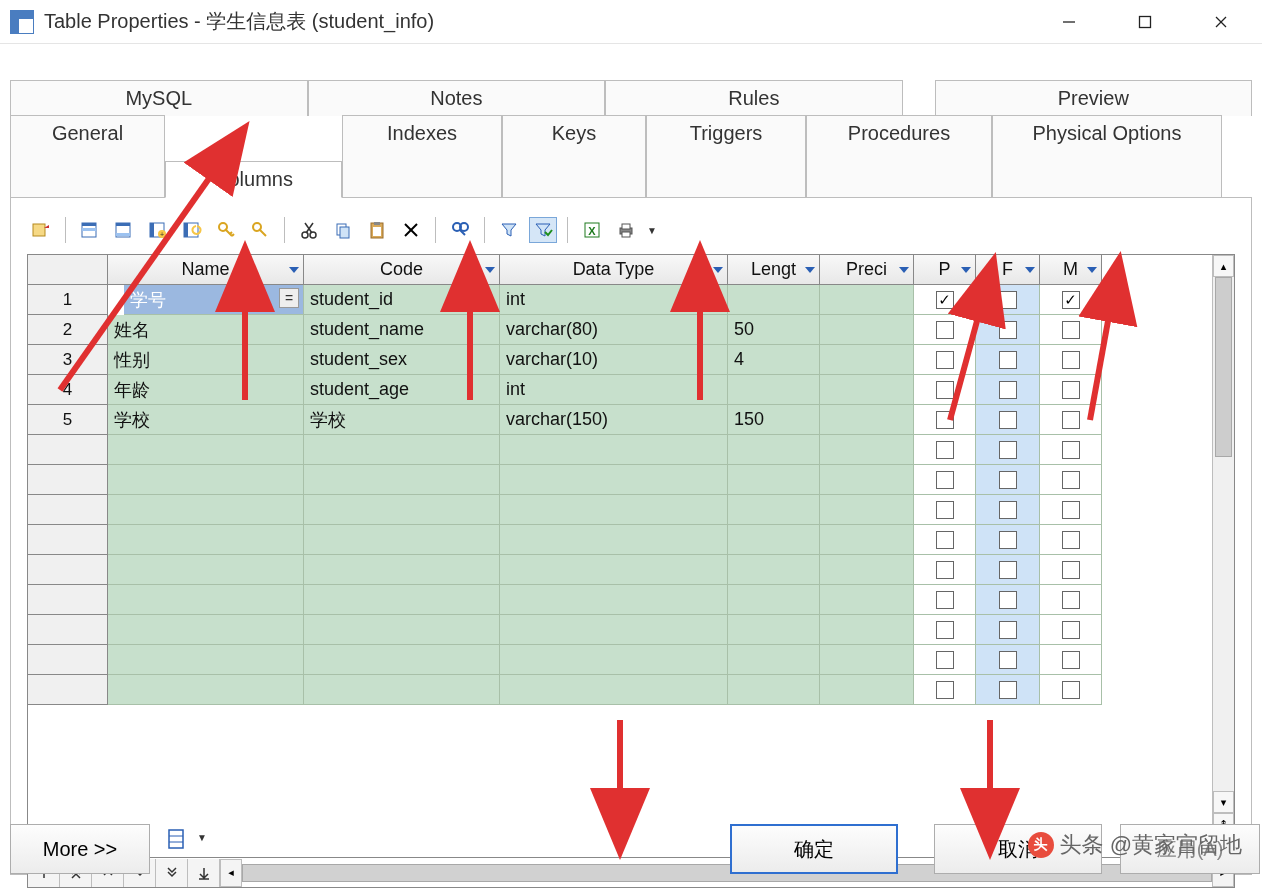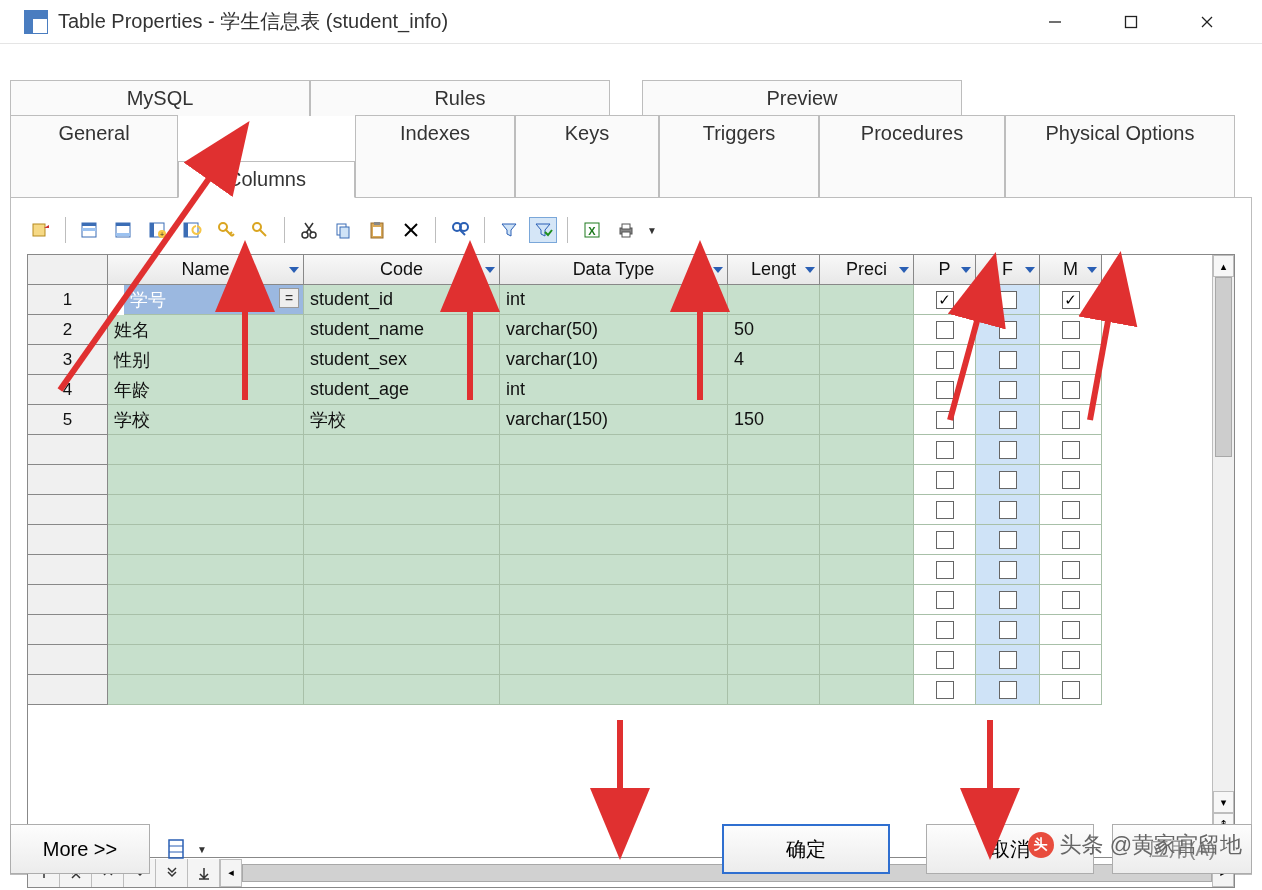--- a/index.html
+++ b/index.html
@@ -1,19 +1,19 @@
 <!DOCTYPE html>
 <html><head>
 <meta charset="utf-8">
 <style>
 * { box-sizing: border-box; margin: 0; padding: 0; }
 body { font-family: "Microsoft YaHei", "Segoe UI", Tahoma, sans-serif; font-size: 14px; background: #fff; width: 1262px; height: 890px; overflow: hidden; position: relative; }
 
 
-.titlebar { height: 44px; display: flex; align-items: center; padding: 0 18px; border-bottom: 1px solid #e5e5e5; }
+.titlebar { height: 44px; display: flex; align-items: center; padding: 0 4px; border-bottom: 1px solid #e5e5e5; }
 .titlebar .app-icon { width: 24px; height: 24px; margin: 0 10px 0 6px; background: #fff; border: 1px solid #4a7dc0; position: relative; }
 .titlebar .app-icon::before { content:""; position:absolute; left:0; top:0; right:0; height:8px; background:#4a7dc0; }
 .titlebar .app-icon::after { content:""; position:absolute; left:0; top:8px; bottom:0; width:8px; background:#4a7dc0; }
 .titlebar .title { font-size: 20px; color: #333; flex:1; }
 .winbtns { display:flex; gap: 30px; align-items:center; padding-right: 14px; }
 .winbtn { width: 46px; height: 30px; display:flex; align-items:center; justify-content:center; font-size: 18px; color:#333; cursor:pointer; }
 .winbtn svg { width:14px; height:14px; stroke:#222; stroke-width:1.3; fill:none; }
 
 
 .tabs-outer { margin: 36px 10px 0 10px; }
@@ -56,21 +56,21 @@
 
 .bottom-nav { display:flex; align-items:center; height:30px; border:1px solid #888; border-top:none; }
 .navbtn { width:32px; height:28px; border-right:1px solid #bdbdbd; display:flex; align-items:center; justify-content:center; background:#f4f4f4; cursor:pointer; }
 .navbtn svg { width:14px; height:14px; stroke:#333; stroke-width:1.5; fill:none; }
 .hscroll { flex:1; display:flex; align-items:center; }
 .hscroll .arr { width:22px; height:28px; border:1px solid #bdbdbd; background:#f4f4f4; display:flex; align-items:center; justify-content:center; font-size:11px; cursor:pointer; }
 .hscroll .track { flex:1; height:18px; background:#ececec; position:relative; }
 .hscroll .thumb { position:absolute; left:0; top:0; bottom:0; width:100%; background:#d1d1d1; border:1px solid #a8a8a8; }
 
 
-.footer { position:absolute; left:10px; right:10px; bottom:16px; display:flex; align-items:center; }
+.footer { position:absolute; left:10px; right:2px; bottom:16px; display:flex; }
 .btn { height:50px; border:1px solid #adadad; background:linear-gradient(#fdfdfd,#ececec); font-size:20px; display:flex; align-items:center; justify-content:center; cursor:pointer; }
 .btn.more { width:140px; margin-right:14px; }
 .btn.gap { flex:1; border:none; background:none; cursor:default; }
 .btn.ok { width:168px; border:2px solid #2f6fd0; }
 .btn.cancel { width:168px; margin-left:36px; }
 .btn.apply { width:140px; margin-left:18px; color:#888; position:relative; }
 .customize-icon { width:26px; height:30px; display:flex; align-items:center; justify-content:center; margin-right:6px; cursor:pointer; }
 
 
 .watermark { position:absolute; right:20px; bottom:30px; font-size:22px; color:#666; display:flex; align-items:center; gap:6px; pointer-events:none; }
@@ -101,25 +101,26 @@
           <line x1="2" y1="2" x2="12" y2="12"></line>
           <line x1="12" y1="2" x2="2" y2="12"></line>
         </svg>
       </div>
   </div>
 </div>
 
 <div class="tabs-outer">
   <div class="tabrow" id="tabrow1">
       <div class="tab" style="width: 300px;">MySQL</div>
+      <div class="tab" style="width: 300px;">Notes</div>
       <div class="tab" style="width: 300px;">Rules</div>
       <div class="tab" style="width: 320px; margin-left: 32px;">Preview</div>
     </div>
   <div class="tabrow tabrow2" id="tabrow2">
-      <div class="tab" style="width: 168px;">General</div>
+      <div class="tab" style="width: 155px;">General</div>
       <div class="tab active" style="width: 177px; margin-top: 46px;">Columns</div>
       <div class="tab" style="width: 160px;">Indexes</div>
       <div class="tab" style="width: 144px;">Keys</div>
       <div class="tab" style="width: 160px;">Triggers</div>
       <div class="tab" style="width: 186px;">Procedures</div>
       <div class="tab" style="width: 230px;">Physical Options</div>
     </div>
   <div class="tabs-content">
 
     <div class="toolbar">
@@ -258,21 +259,21 @@
           </div>
           <div class="cell chk f">
             <span class="cbox "></span>
           </div>
           <div class="cell chk">
             <span class="cbox checked"></span>
           </div>
           <div class="rownum">2</div>
           <div class="cell txt  ">姓名</div>
           <div class="cell txt">student_name</div>
-          <div class="cell txt">varchar(50)</div>
+          <div class="cell txt">varchar(80)</div>
           <div class="cell txt">50</div>
           <div class="cell txt"></div>
           <div class="cell chk">
             <span class="cbox "></span>
           </div>
           <div class="cell chk f">
             <span class="cbox "></span>
           </div>
           <div class="cell chk">
             <span class="cbox "></span>

